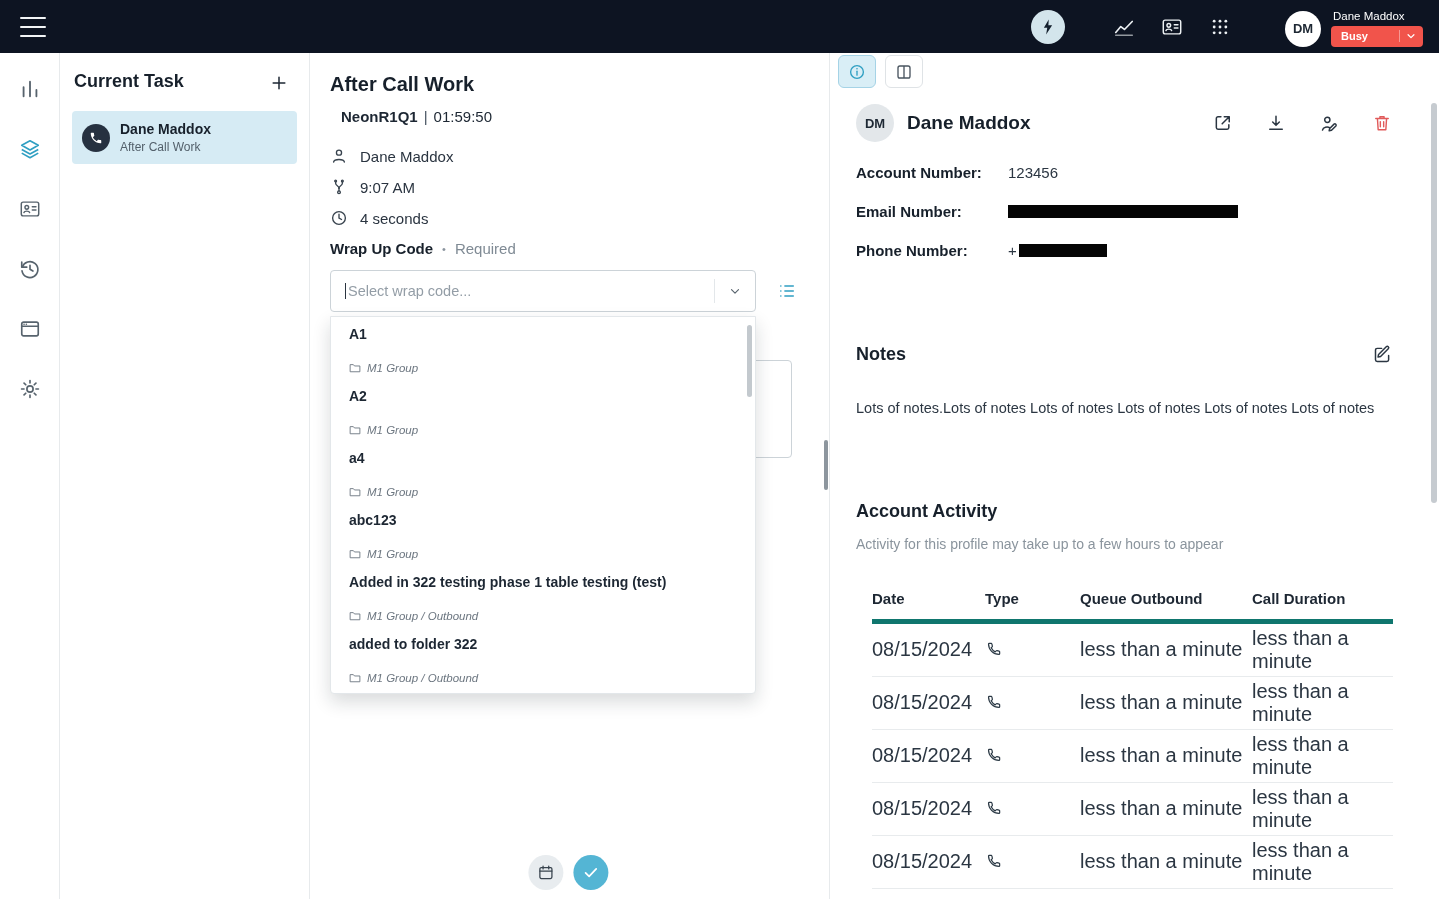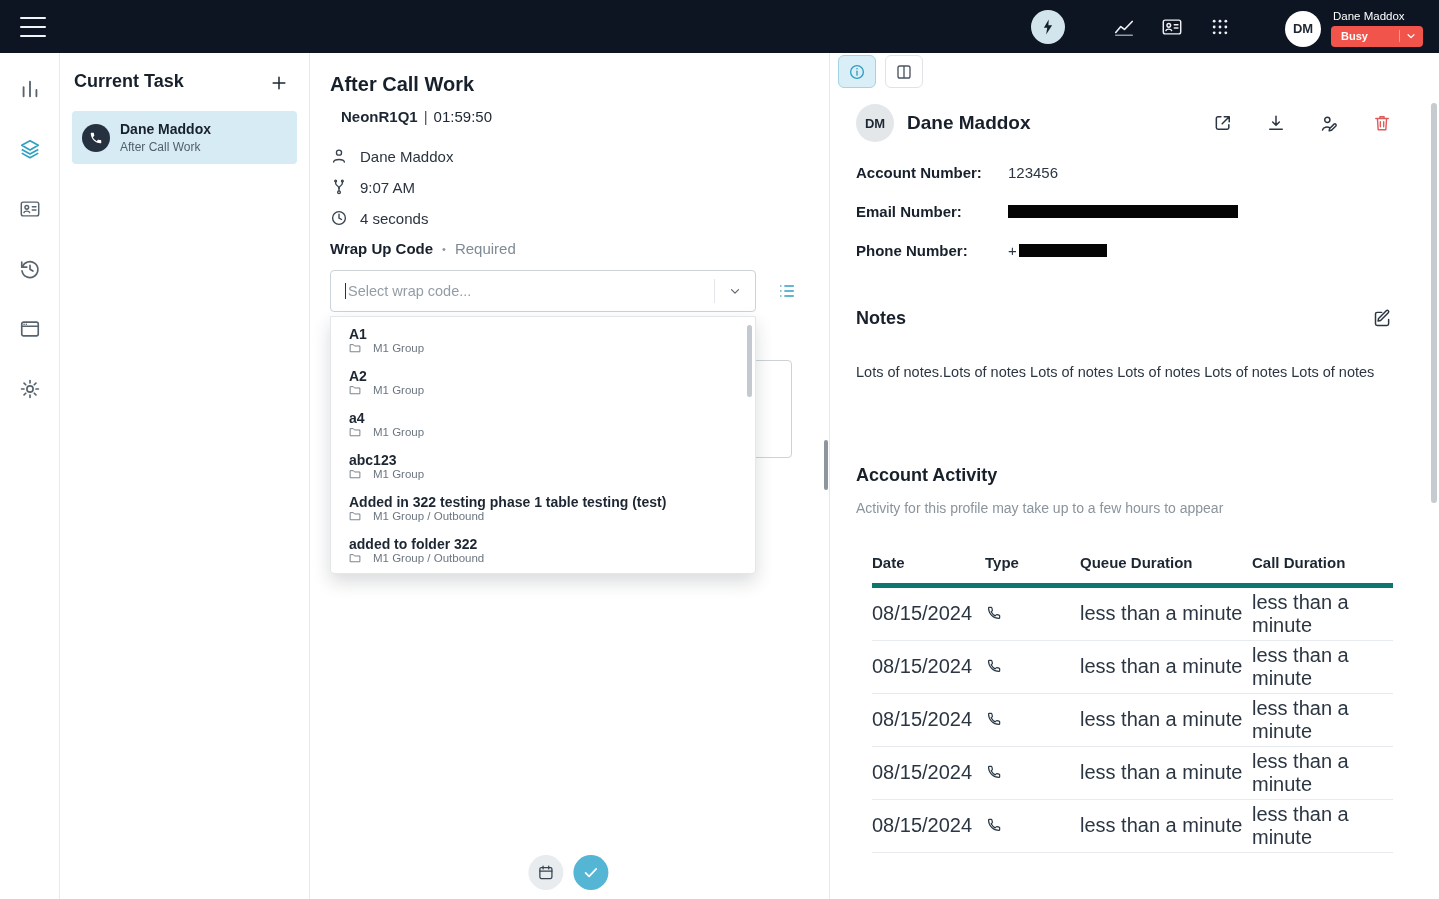--- a/index.html
+++ b/index.html
@@ -73,21 +73,21 @@
     display:flex; align-items:center; justify-content:center; }
 
   .ghost-box { position:absolute; top:90px; left:0; width:462px; height:98px;
     border:1px solid #ccd3d8; border-radius:4px; z-index:1; background:#fff; }
 
   .dropdown { position:absolute; top:46px; left:0; width:426px; background:#fff; z-index:10;
     border:1px solid #e3e7ea; border-radius:0 0 4px 4px; box-shadow:0 8px 18px rgba(20,30,40,.16); padding:2px 0; }
   .dd-item { padding:7px 18px; }
   .dd-item:first-child { background:#f3f4f6; }
   .dd-name { font-size:14px; font-weight:600; color:#1d2733; }
-  .dd-group { display:flex; align-items:center; gap:12px; font-size:11.5px; color:#6c7680; margin-top:0; }
+  .dd-group { display:flex; align-items:center; gap:6px; font-size:11.5px; color:#6c7680; margin-top:20px;font-style:italic; }
   .dd-group svg { color:#6c7680; flex:none; }
   .dd-scroll { position:absolute; right:3px; top:8px; width:5px; height:72px; background:#c3c9ce; border-radius:3px; }
 
   .acw-scroll { position:absolute; right:1px; top:387px; width:4px; height:50px; background:#8d969e; border-radius:2px; }
 
   .acw-actions { position:absolute; bottom:9px; left:50%; transform:translateX(-52%); display:flex; gap:10px; }
   .round-btn { width:35px; height:35px; border-radius:50%; display:flex; align-items:center; justify-content:center; }
   .round-btn.gray { background:#e8ecef; color:#39444f; }
   .round-btn.teal { background:#54b5d4; color:#fff; }
 
@@ -107,21 +107,21 @@
   .icon-btn.danger { color:#e15b5b; }
 
   .fields { margin-top:22px; }
   .field { display:flex; align-items:center; margin-bottom:22px; font-size:15px; }
   .f-label { font-weight:700; color:#17202b; width:152px; flex:none; }
   .f-value { color:#2b3642; }
   .redact { display:inline-block; height:13px; background:#050505; }
   .redact.email { width:230px; }
   .redact.phone { width:88px; margin-left:2px; }
 
-  .notes-head { display:flex; align-items:center; justify-content:space-between; margin-top:48px; }
+  .notes-head { display:flex; align-items:center; justify-content:space-between; margin-top:84px; }
   .h3 { font-size:18px; font-weight:700; color:#17202b; }
   .notes-text { font-size:14.5px; color:#2b3642; margin-top:34px; line-height:1.35; }
 
   .activity-title { margin-top:82px; }
   .activity-sub { font-size:14px; color:#8a949d; margin-top:14px; }
 
   .table { margin:26px 0 0 16px; }
   .t-head, .t-row { display:grid; grid-template-columns:113px 95px 172px 1fr; align-items:center; }
   .t-head { height:46px; font-size:15px; font-weight:700; color:#1d2733; border-bottom:5px solid #0f766e; }
   .t-row { height:53px; font-size:20px; color:#2b3642; border-bottom:1px solid #e8ebed; }
@@ -537,21 +537,21 @@
     </div>
     <p class="notes-text">Lots of notes.Lots of notes Lots of notes Lots of notes Lots of notes Lots of notes</p>
 
     <h3 class="h3 activity-title">Account Activity</h3>
     <p class="activity-sub">Activity for this profile may take up to a few hours to appear</p>
 
     <div class="table">
       <div class="t-head">
         <span>Date</span>
         <span>Type</span>
-        <span>Queue Duration</span>
+        <span>Queue Outbound</span>
         <span>Call Duration</span>
       </div>
       <div>
 
           <div class="t-row">
             <span>08/15/2024</span>
             <span class="type-cell">
               <svg width="17" height="17" viewBox="0 0 24 24" fill="none" stroke="currentColor" stroke-width="1.7" stroke-linejoin="round">
                 <path d="M5 4.3c0-.6.5-1 1-1h2.7c.5 0 .9.3 1 .8l.7 3c.1.4 0 .8-.3 1.1L8.7 9.6a12.8 12.8 0 0 0 5.7 5.7l1.4-1.4c.3-.3.7-.4 1.1-.3l3 .7c.5.1.8.5.8 1V18c0 .6-.4 1-1 1C11.6 19 5 12.4 5 4.3z"></path>
               </svg>

